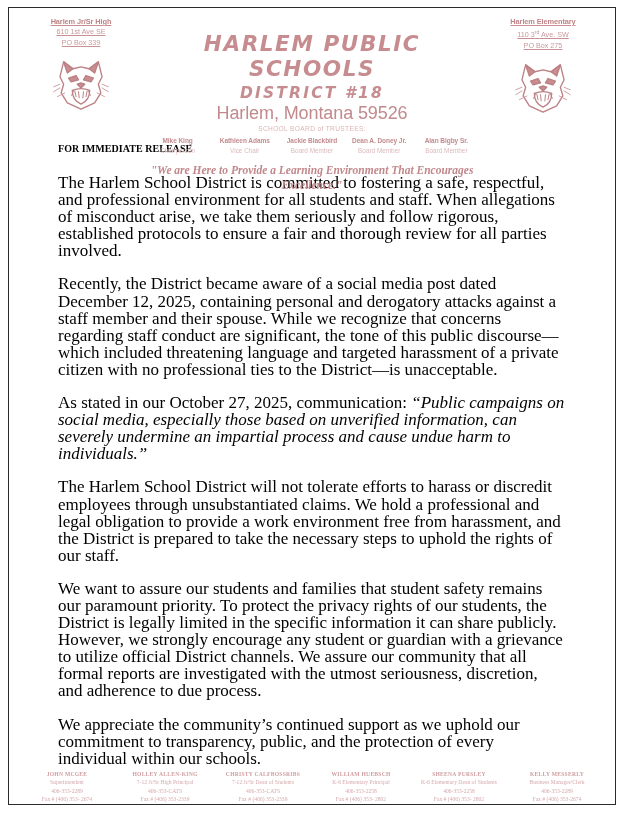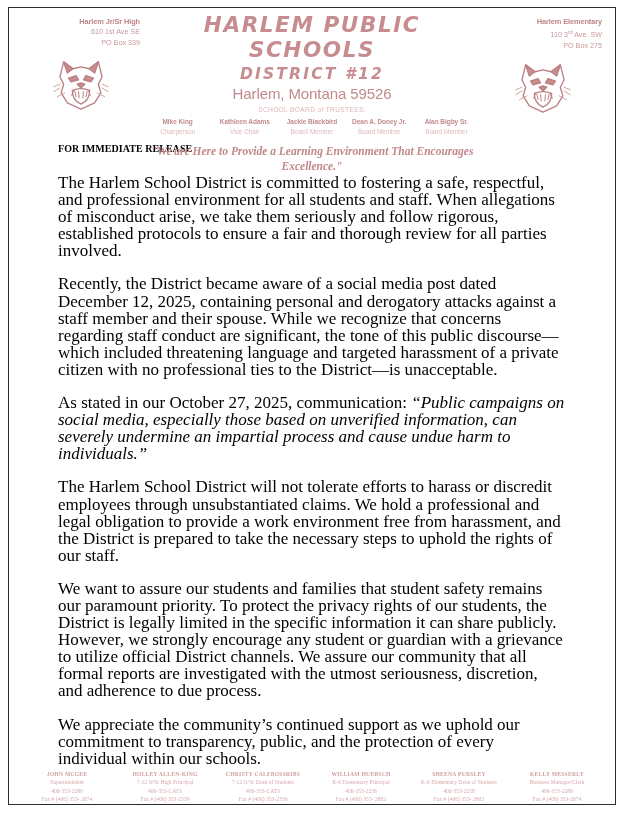--- a/index.html
+++ b/index.html
@@ -39,24 +39,25 @@
     height: 125px;
     box-sizing: border-box;
   }
   .lh-grid {
     display: flex;
     align-items: flex-start;
     justify-content: space-between;
   }
   .lh-side {
     width: 118px;
-    text-align: right;
+    text-align: center;
     color: #c79093;
     font-family: "Liberation Sans", sans-serif;
     padding-top: 6px;
+    text-decoration: underline;
   }
   .lh-side .school-name {
     font-size: 7.4px;
     font-weight: bold;
     letter-spacing: -0.1px;
     line-height: 11px;
     color: #c08588;
   }
   .lh-side .addr {
     font-size: 7.2px;
@@ -74,34 +75,35 @@
     padding-top: 2px;
   }
   .lh-title {
     font-family: "DejaVu Sans", sans-serif;
     font-style: italic;
     font-weight: bold;
     font-size: 21.5px;
     letter-spacing: 1.6px;
     color: #c78c8f;
     line-height: 25px;
+    margin-top: 19px;
   }
   .lh-subtitle {
     font-family: "DejaVu Sans", sans-serif;
     font-style: italic;
     font-weight: bold;
     font-size: 15.5px;
     letter-spacing: 2.2px;
     color: #c78c8f;
     line-height: 22px;
     margin-top: 1px;
   }
   .lh-city {
     font-family: "Liberation Sans", sans-serif;
-    font-size: 15px;
+    font-size: 18px;
     color: #c28a8d;
     line-height: 16px;
     margin-top: 1px;
     letter-spacing: -0.1px;
   }
   .lh-board-label {
     font-family: "Liberation Sans", sans-serif;
     font-size: 6.6px;
     color: #dcb4b6;
     letter-spacing: 0.35px;
@@ -233,21 +235,21 @@
             <path d="M40 63 L42 72 M46 64 L47 74 M54 64 L53 74 M60 63 L58 72" stroke="#bc8185" stroke-width="1.6"></path>
             <path d="M38 62 L35 70 M62 62 L65 70" stroke="#bc8185" stroke-width="1.6"></path>
             <path d="M16 52 L6 56 M16 58 L6 64 M84 52 L94 56 M84 58 L94 64" stroke="#cf9a9d" stroke-width="1.5"></path>
             <path d="M24 66 L12 72 M76 66 L88 72" stroke="#cf9a9d" stroke-width="1.5"></path>
           </g>
         </svg>
       </div>
 
       <div class="lh-center">
         <div class="lh-title">HARLEM PUBLIC SCHOOLS</div>
-        <div class="lh-subtitle">DISTRICT #12</div>
+        <div class="lh-subtitle">DISTRICT #18</div>
         <div class="lh-city">Harlem, Montana 59526</div>
         <div class="lh-board-label">SCHOOL BOARD of TRUSTEES:</div>
 
         <div class="trustees">
           <div class="trustee">
             <div class="t-name">Mike King</div>
             <div class="t-role">Chairperson</div>
           </div>
           <div class="trustee">
             <div class="t-name">Kathleen Adams</div>

